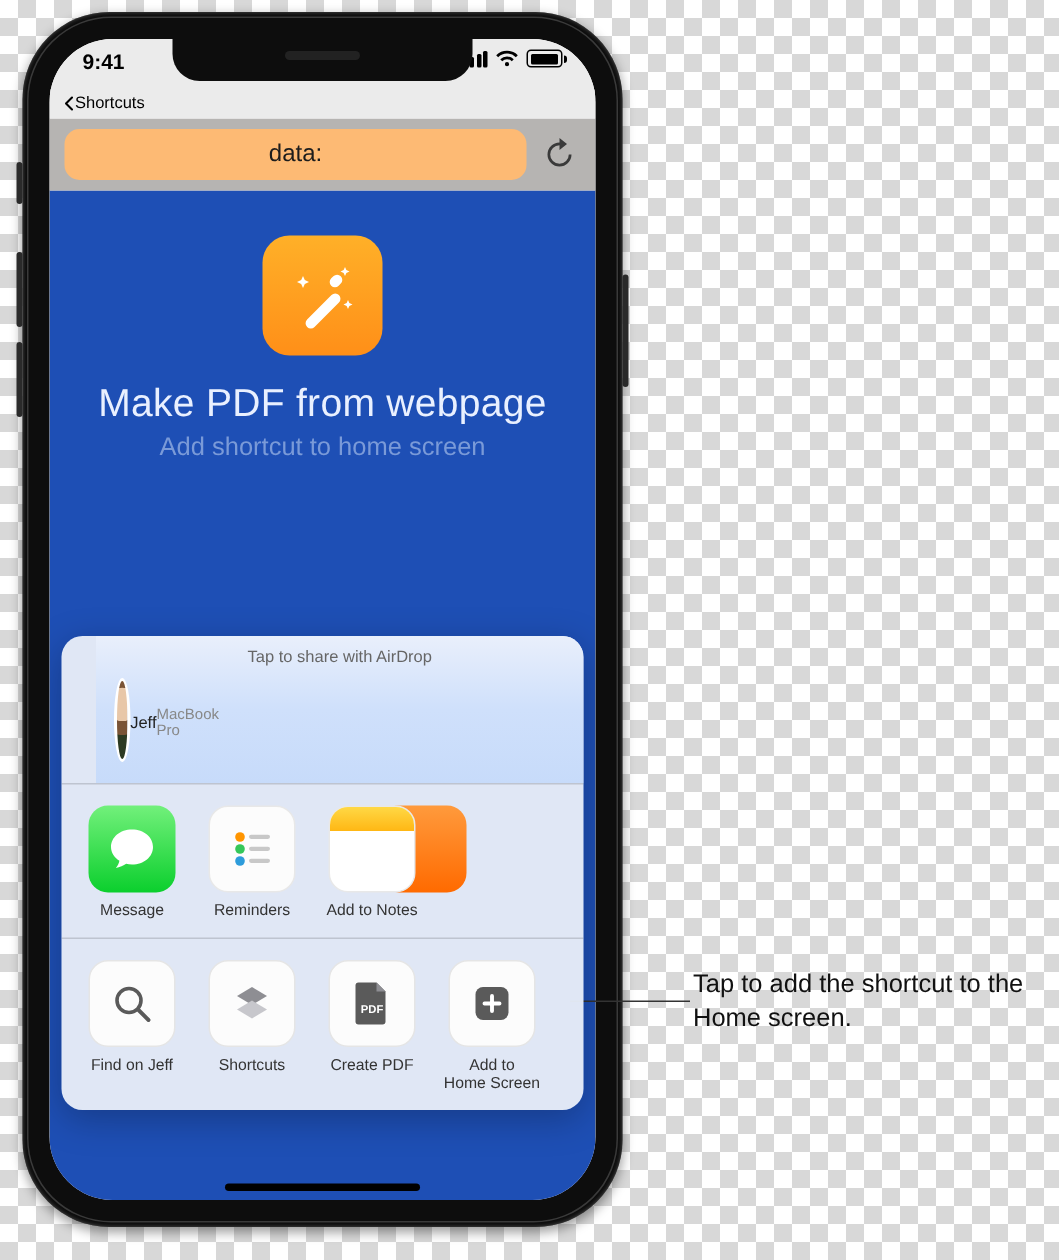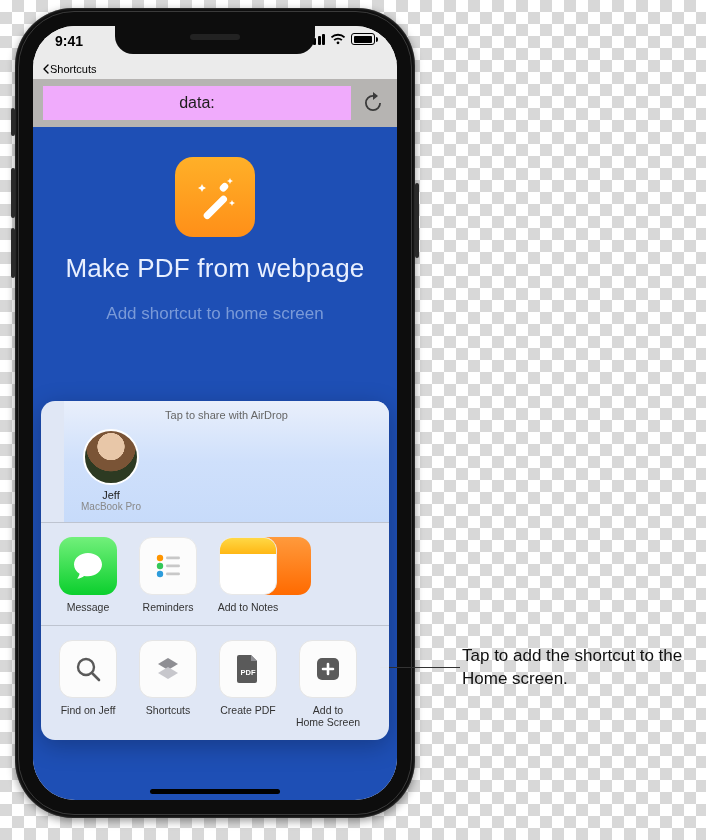--- a/index.html
+++ b/index.html
@@ -37,36 +37,36 @@
   .batt{width:24px;height:12px;border:1.4px solid #000;border-radius:3px;position:relative;}
   .batt::after{content:"";position:absolute;right:-3.5px;top:3px;width:2px;height:5px;background:#000;border-radius:0 2px 2px 0;}
   .batt i{position:absolute;left:1.5px;top:1.5px;bottom:1.5px;right:2px;background:#000;border-radius:1px;}
 
   
   .crumb{position:absolute;top:33px;left:0;right:0;height:20px;background:#ebebeb;font-size:11px;padding:0 10px;display:flex;align-items:center;gap:1px;z-index:39;}
   .crumb svg{width:6px;height:10px}
 
   
   .urlbar{position:absolute;top:53px;left:0;right:0;height:48px;background:#b6b4b2;display:flex;align-items:center;padding:0 10px;gap:8px;z-index:38;}
-  .url-field{flex:1;background:#f0abfc;border-radius:0;height:34px;display:flex;align-items:center;justify-content:center;color:#1c1c1c;font-size:16px;}
+  .url-field{flex:1;background:#fdba74;border-radius:10px;height:34px;display:flex;align-items:center;justify-content:center;color:#1c1c1c;font-size:16px;}
   .reload{width:28px;display:flex;justify-content:center}
 
   
   .page{position:absolute;top:101px;left:0;right:0;bottom:0;background:#1e4fb5;display:flex;flex-direction:column;align-items:center;color:#fff;padding-top:30px;}
   .app-icon{width:80px;height:80px;border-radius:18px;background:linear-gradient(180deg,#ffb028 0%,#ff8f18 100%);display:flex;align-items:center;justify-content:center;margin-bottom:16px}
   .page h1{font-size:26px;font-weight:400;letter-spacing:.2px;color:#e9f0ff}
-  .page h2{font-size:17px;font-weight:400;color:#7a9ad8;margin-top:20px}
+  .page h2{font-size:17px;font-weight:400;color:#7a9ad8;margin-top:4px}
 
   
   .sheet{position:absolute;left:8px;right:8px;bottom:60px;border-radius:14px;overflow:hidden;background:rgba(230,236,247,.97);box-shadow:0 6px 24px rgba(0,0,0,.25);display:flex;flex-direction:column;z-index:45}
   .sheet section{border-top:1px solid rgba(0,0,0,.15);}
   .sheet section:first-child{border-top:none}
   .airdrop{background:linear-gradient(180deg,#e9effb 0%,#cfe0fb 50%,#c7dbfa 100%);padding:8px 12px 10px;margin-left:23px;}
   .airdrop .hdr{text-align:center;font-size:11px;color:#666;margin-bottom:8px}
-  .contact{display:flex;flex-direction:column;align-items:center;width:70px}
+  .contact{display:flex;flex-direction:row;align-items:center;width:70px}
   .avatar{width:56px;height:56px;border-radius:50%;background:radial-gradient(circle at 50% 30%,#e8c7a8 0 30%,#7a5436 31% 55%,#2d3a22 56% 100%);border:2px solid #fff;margin-bottom:4px}
   .contact .n{font-size:11px;color:#222}
   .contact .d{font-size:10px;color:#888}
 
   .row{display:flex;gap:14px;padding:14px 14px 12px;overflow:hidden;}
   .tile{display:flex;flex-direction:column;align-items:center;width:66px;flex:0 0 auto;text-align:center}
   .tile .box{width:58px;height:58px;border-radius:13px;display:flex;align-items:center;justify-content:center;margin-bottom:6px}
   .tile .lbl{font-size:10.5px;color:#333;line-height:1.15}
   .partial{width:16px!important;}
   .partial .box{width:58px;margin-left:-42px}

